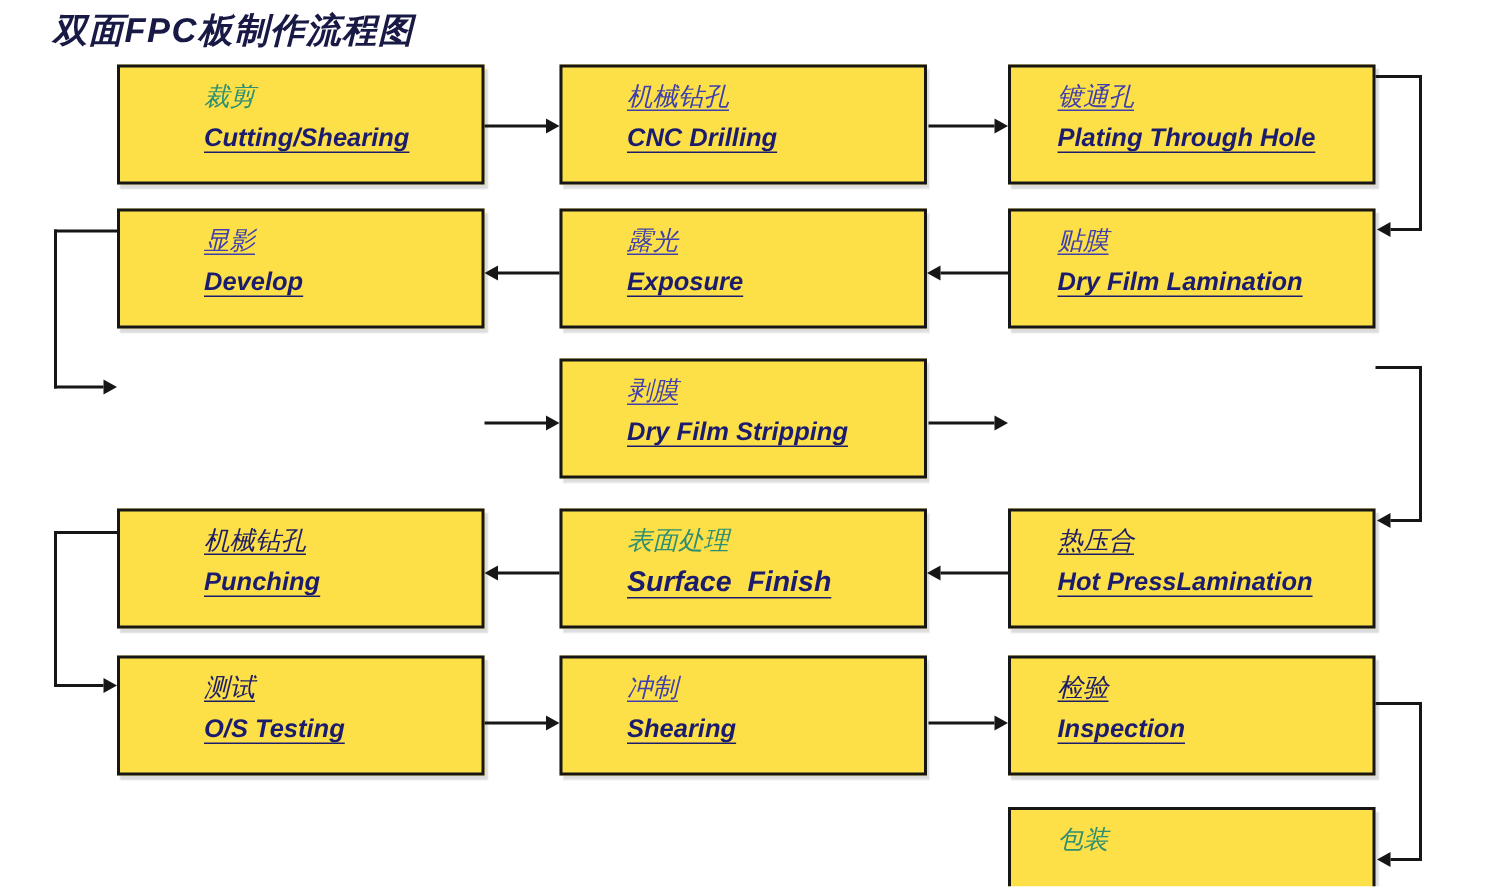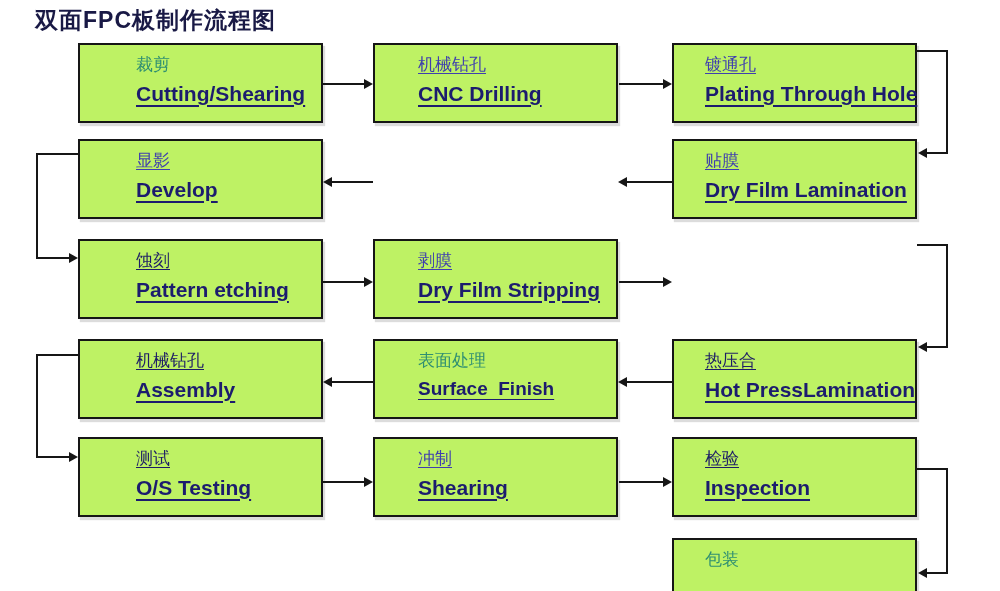--- a/index.html
+++ b/index.html
@@ -1,44 +1,44 @@
 <!DOCTYPE html>
 <html style="--line: #161616; --en_text: #1c1c6e; --navy: #1d1d66; --blue: #3f3fae; --teal: #2f8f72; --title: #191945;"><head>
 <meta charset="utf-8">
 <style>
   html,body{margin:0;padding:0;background:#ffffff;}
   .stage{
     position:relative;width:1000px;height:591px;background:#ffffff;
-    overflow:hidden;font-family:"Liberation Sans","DejaVu Sans",sans-serif;
+    overflow:hidden;font-family:"Liberation Sans","DejaVu Sans",sans-serif;font-style:italic;
   }
   .title{
     position:absolute;left:35px;top:5px;font-size:23px;font-weight:bold;
     letter-spacing:1px;color:var(--title,#191945);
   }
   .node{
-    position:absolute;width:245px;height:80px;background:#bef264;
+    position:absolute;width:245px;height:80px;background:#fde047;
     border:2px solid #161616;box-sizing:border-box;
     box-shadow:2px 3px 1px rgba(130,130,130,0.28);
     display:flex;flex-direction:column;justify-content:flex-start;
     padding-top:11px;gap:7px;
   }
   .c1{left:78px}.c2{left:373px}.c3{left:672px}
   .r1{top:43px}.r2{top:139px}.r3{top:239px}.r4{top:339px}.r5{top:437px}.r6{top:538px}
   .c1 .zh,.c1 .en{margin-left:56px}
   .c2 .zh,.c2 .en{margin-left:43px}
   .c3 .zh,.c3 .en{margin-left:31px}
   .zh{
     font-size:17px;line-height:1.1;text-decoration:underline;
     text-underline-offset:3px;color:var(--blue,#3f3fae);
   }
   .zh[data-c="blue"]{color:var(--blue,#3f3fae)}
   .zh[data-c="navy"]{color:var(--navy,#1d1d66)}
   .zh[data-c="teal"]{color:var(--teal,#2f8f72);text-decoration:none}
   .en{
-    font-size:21px;font-weight:bold;line-height:1.15;color:var(--en_text,#1c1c6e);
+    font-size:17px;font-weight:bold;line-height:1.15;color:var(--en_text,#1c1c6e);
     text-decoration:underline;text-underline-offset:4px;white-space:pre;
   }
   .en.sm{font-size:19px}
   .en:empty{text-decoration:none}
   .hline{position:absolute;height:2px;background:var(--line,#161616)}
   .vline{position:absolute;width:2px;background:var(--line,#161616)}
   .ah-r{position:absolute;width:0;height:0;border-top:5px solid transparent;
         border-bottom:5px solid transparent;border-left:9px solid var(--line,#161616)}
   .ah-l{position:absolute;width:0;height:0;border-top:5px solid transparent;
         border-bottom:5px solid transparent;border-right:9px solid var(--line,#161616)}
@@ -63,39 +63,39 @@
   <div class="node c3 r1">
     <span class="zh" data-c="blue">镀通孔</span>
     <span class="en">Plating Through Hole</span>
   </div>
 
   
   <div class="node c1 r2">
     <span class="zh" data-c="blue">显影</span>
     <span class="en">Develop</span>
   </div>
+  <div class="node c2 r2">
+    <span class="zh" data-c="blue">露光</span>
+    <span class="en">Exposure</span>
+  </div>
   <div class="node c3 r2">
     <span class="zh" data-c="blue">贴膜</span>
     <span class="en">Dry Film Lamination</span>
   </div>
 
   
-  <div class="node c1 r3">
-    <span class="zh" data-c="navy">蚀刻</span>
-    <span class="en">Pattern etching</span>
-  </div>
   <div class="node c2 r3">
     <span class="zh" data-c="blue">剥膜</span>
     <span class="en">Dry Film Stripping</span>
   </div>
 
   
   <div class="node c1 r4">
     <span class="zh" data-c="navy">机械钻孔</span>
-    <span class="en">Assembly</span>
+    <span class="en">Punching</span>
   </div>
   <div class="node c2 r4">
     <span class="zh" data-c="teal">表面处理</span>
     <span class="en sm">Surface  Finish</span>
   </div>
   <div class="node c3 r4">
     <span class="zh" data-c="navy">热压合</span>
     <span class="en">Hot PressLamination</span>
   </div>
 

